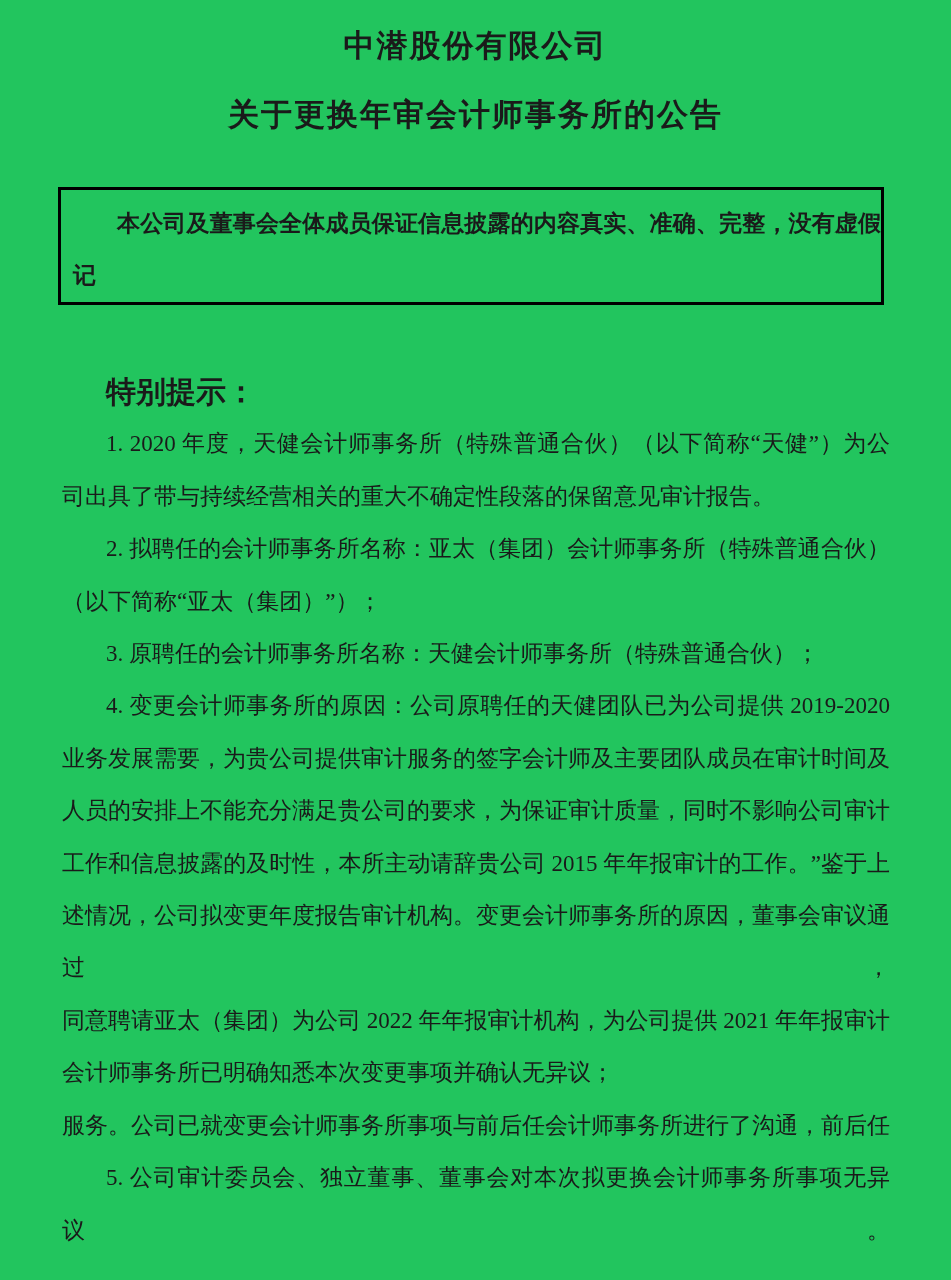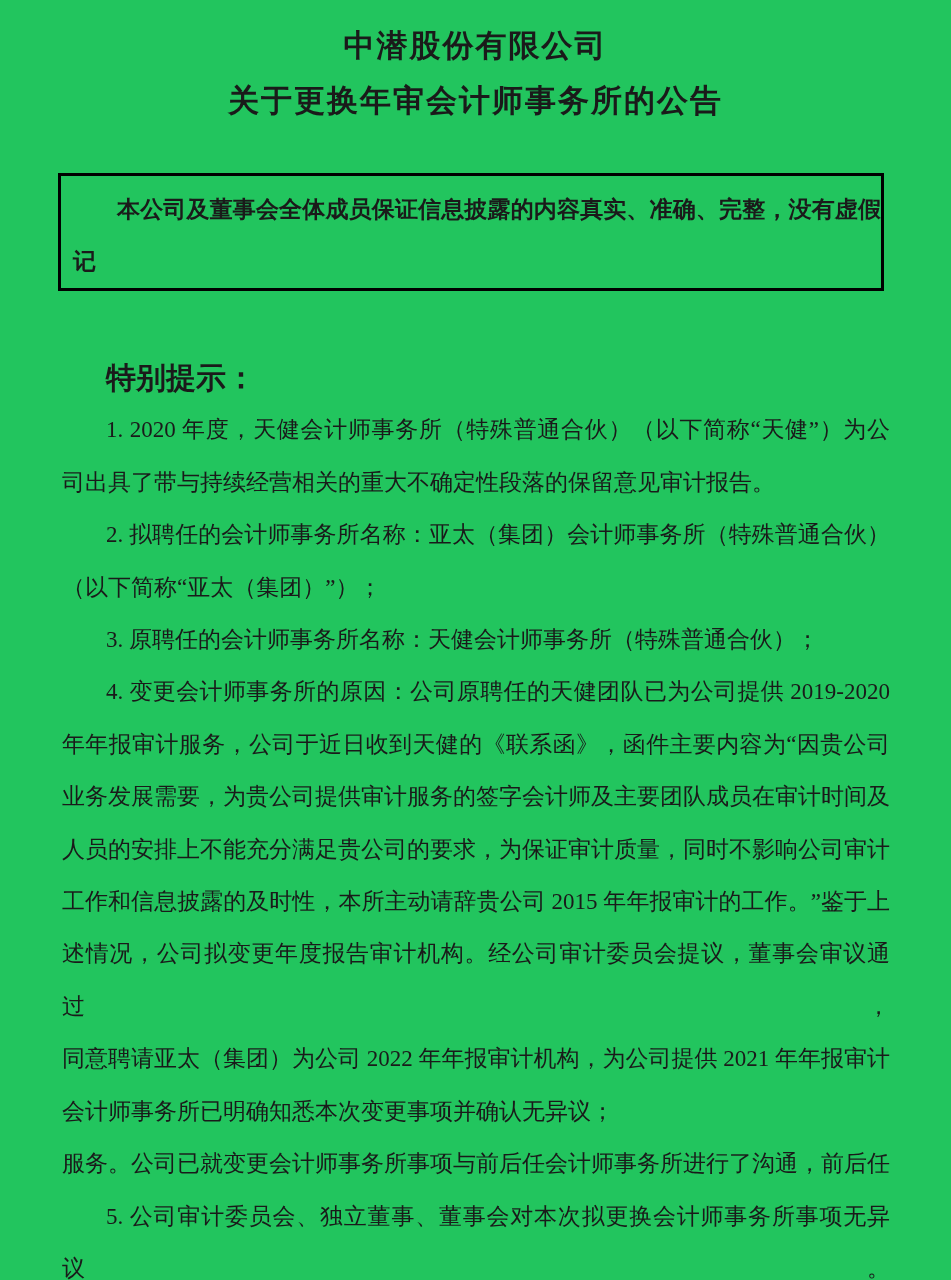--- a/index.html
+++ b/index.html
@@ -15,21 +15,21 @@
     box-sizing: border-box;
   }
   .titles { padding-top: 24px; }
   .title {
     text-align: center;
     font-weight: bold;
     font-size: 31px;
     line-height: 43px;
     letter-spacing: 2px;
   }
-  .title + .title { margin-top: 12px; }
+  .title + .title { margin-top: 26px; }
   .notice-box {
     margin: 51px 67px 0 58px;
     border: 3px solid #000000;
     padding: 8px 0 0 12px;
     box-sizing: border-box;
   }
   .notice-box .line {
     font-weight: bold;
     font-size: 23px;
     line-height: 52px;
@@ -67,23 +67,22 @@
 
   <div class="section-heading">特别提示：</div>
 
   <div class="body-text">
       <div class="line indent fill">1. 2020 年度，天健会计师事务所（特殊普通合伙）（以下简称“天健”）为公</div>
       <div class="line">司出具了带与持续经营相关的重大不确定性段落的保留意见审计报告。</div>
       <div class="line indent fill">2. 拟聘任的会计师事务所名称：亚太（集团）会计师事务所（特殊普通合伙）</div>
       <div class="line">（以下简称“亚太（集团）”）；</div>
       <div class="line indent">3. 原聘任的会计师事务所名称：天健会计师事务所（特殊普通合伙）；</div>
       <div class="line indent fill">4. 变更会计师事务所的原因：公司原聘任的天健团队已为公司提供 2019-2020</div>
-      <div class="line fill">年年报审计服务，公司于近日收到天健的《联系函》，函件主要内容为“因贵公司</div>
       <div class="line fill">业务发展需要，为贵公司提供审计服务的签字会计师及主要团队成员在审计时间及</div>
       <div class="line fill">人员的安排上不能充分满足贵公司的要求，为保证审计质量，同时不影响公司审计</div>
       <div class="line fill">工作和信息披露的及时性，本所主动请辞贵公司 2015 年年报审计的工作。”鉴于上</div>
-      <div class="line fill">述情况，公司拟变更年度报告审计机构。经公司审计委员会提议，董事会审议通过，</div>
+      <div class="line fill">述情况，公司拟变更年度报告审计机构。变更会计师事务所的原因，董事会审议通过，</div>
       <div class="line fill">同意聘请亚太（集团）为公司 2022 年年报审计机构，为公司提供 2021 年年报审计</div>
       <div class="line">会计师事务所已明确知悉本次变更事项并确认无异议；</div>
       <div class="line fill">服务。公司已就变更会计师事务所事项与前后任会计师事务所进行了沟通，前后任</div>
       <div class="line indent fill">5. 公司审计委员会、独立董事、董事会对本次拟更换会计师事务所事项无异议。</div>
     </div>
 </div>
 
 </body></html>

